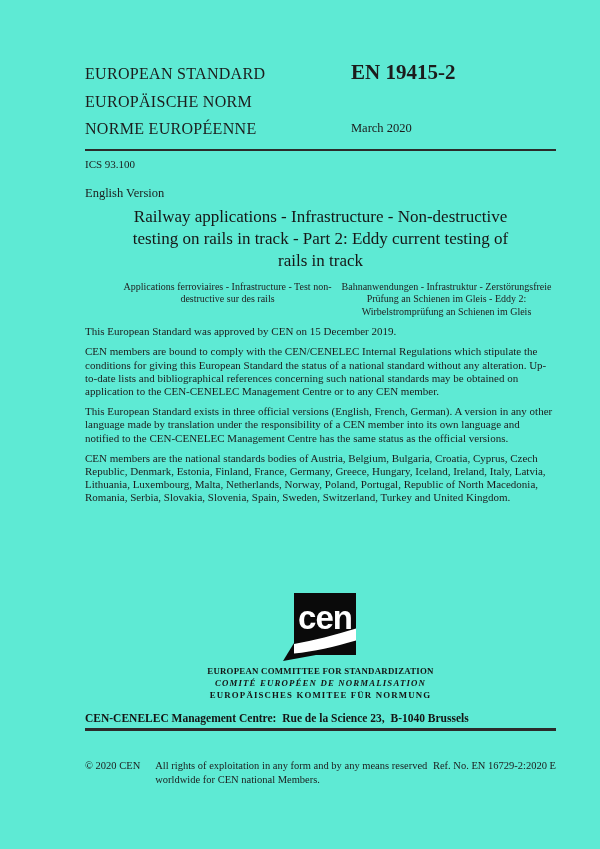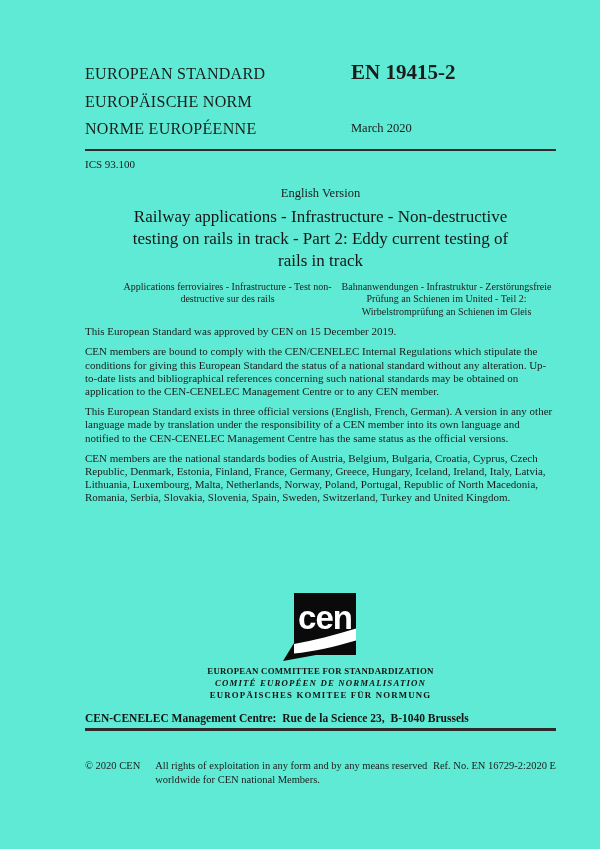--- a/index.html
+++ b/index.html
@@ -21,21 +21,21 @@
     line-height: 27.5px;
     letter-spacing: 0.3px;
     white-space: nowrap;
   }
   .std-number-block { position: absolute; left: 266px; top: 0; }
   .std-number { font-size: 21px; font-weight: bold; line-height: 24px; }
   .std-date   { font-size: 12.5px; margin-top: 37px; }
   .rule-top { border: 0; border-top: 2.5px solid #2b2b2b; margin: 6px 0 0 0; }
   
   .ics { font-size: 11px; margin-top: 7px; }
-  .version-label { text-align: center; font-size: 12.5px; margin-top: 16px; }
+  .version-label { text-align: left; font-size: 12.5px; margin-top: 16px; }
   .doc-title {
     text-align: center;
     font-size: 17px;
     line-height: 22px;
     margin-top: 5px;
     color: #161616;
   }
   .subtitles { display: flex; justify-content: flex-end; margin-top: 9px; }
   .subtitle-col {
     width: 46.5%;
@@ -109,21 +109,21 @@
     <div>rails in track</div>
   </div>
 
   <div class="subtitles">
     <div class="subtitle-col">
       <div>Applications ferroviaires - Infrastructure - Test non-</div>
       <div>destructive sur des rails</div>
     </div>
     <div class="subtitle-col">
       <div>Bahnanwendungen - Infrastruktur - Zerstörungsfreie</div>
-      <div>Prüfung an Schienen im United - Teil 2:</div>
+      <div>Prüfung an Schienen im Gleis - Eddy 2:</div>
       <div>Wirbelstromprüfung an Schienen im Gleis</div>
     </div>
   </div>
 
   <div class="approval">This European Standard was approved by CEN on 15 December 2019.</div>
   <div class="para">CEN members are bound to comply with the CEN/CENELEC Internal Regulations which stipulate the conditions for giving this European Standard the status of a national standard without any alteration. Up-to-date lists and bibliographical references concerning such national standards may be obtained on application to the CEN-CENELEC Management Centre or to any CEN member.</div>
   <div class="para">This European Standard exists in three official versions (English, French, German). A version in any other language made by translation under the responsibility of a CEN member into its own language and notified to the CEN-CENELEC Management Centre has the same status as the official versions.</div>
   <div class="para">CEN members are the national standards bodies of Austria, Belgium, Bulgaria, Croatia, Cyprus, Czech Republic, Denmark, Estonia, Finland, France, Germany, Greece, Hungary, Iceland, Ireland, Italy, Latvia, Lithuania, Luxembourg, Malta, Netherlands, Norway, Poland, Portugal, Republic of North Macedonia, Romania, Serbia, Slovakia, Slovenia, Spain, Sweden, Switzerland, Turkey and United Kingdom.</div>
 
   <div class="bottom-block">

